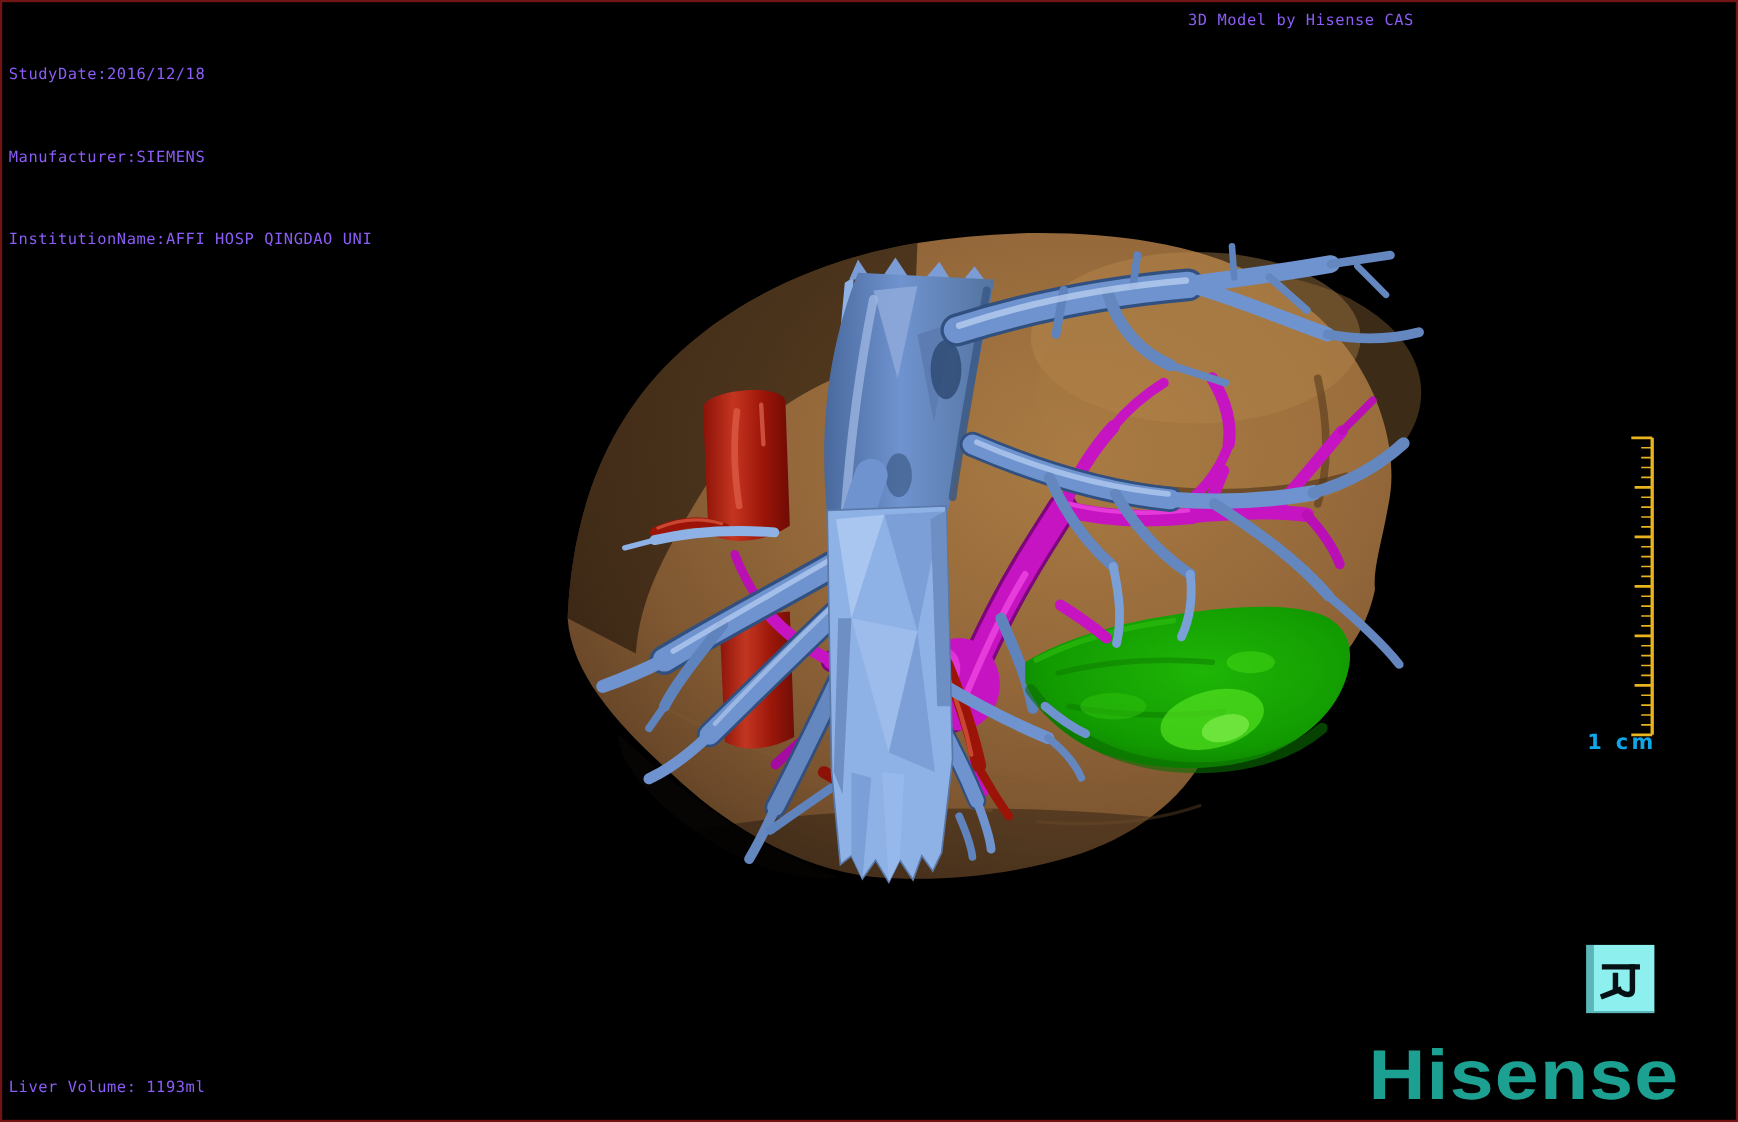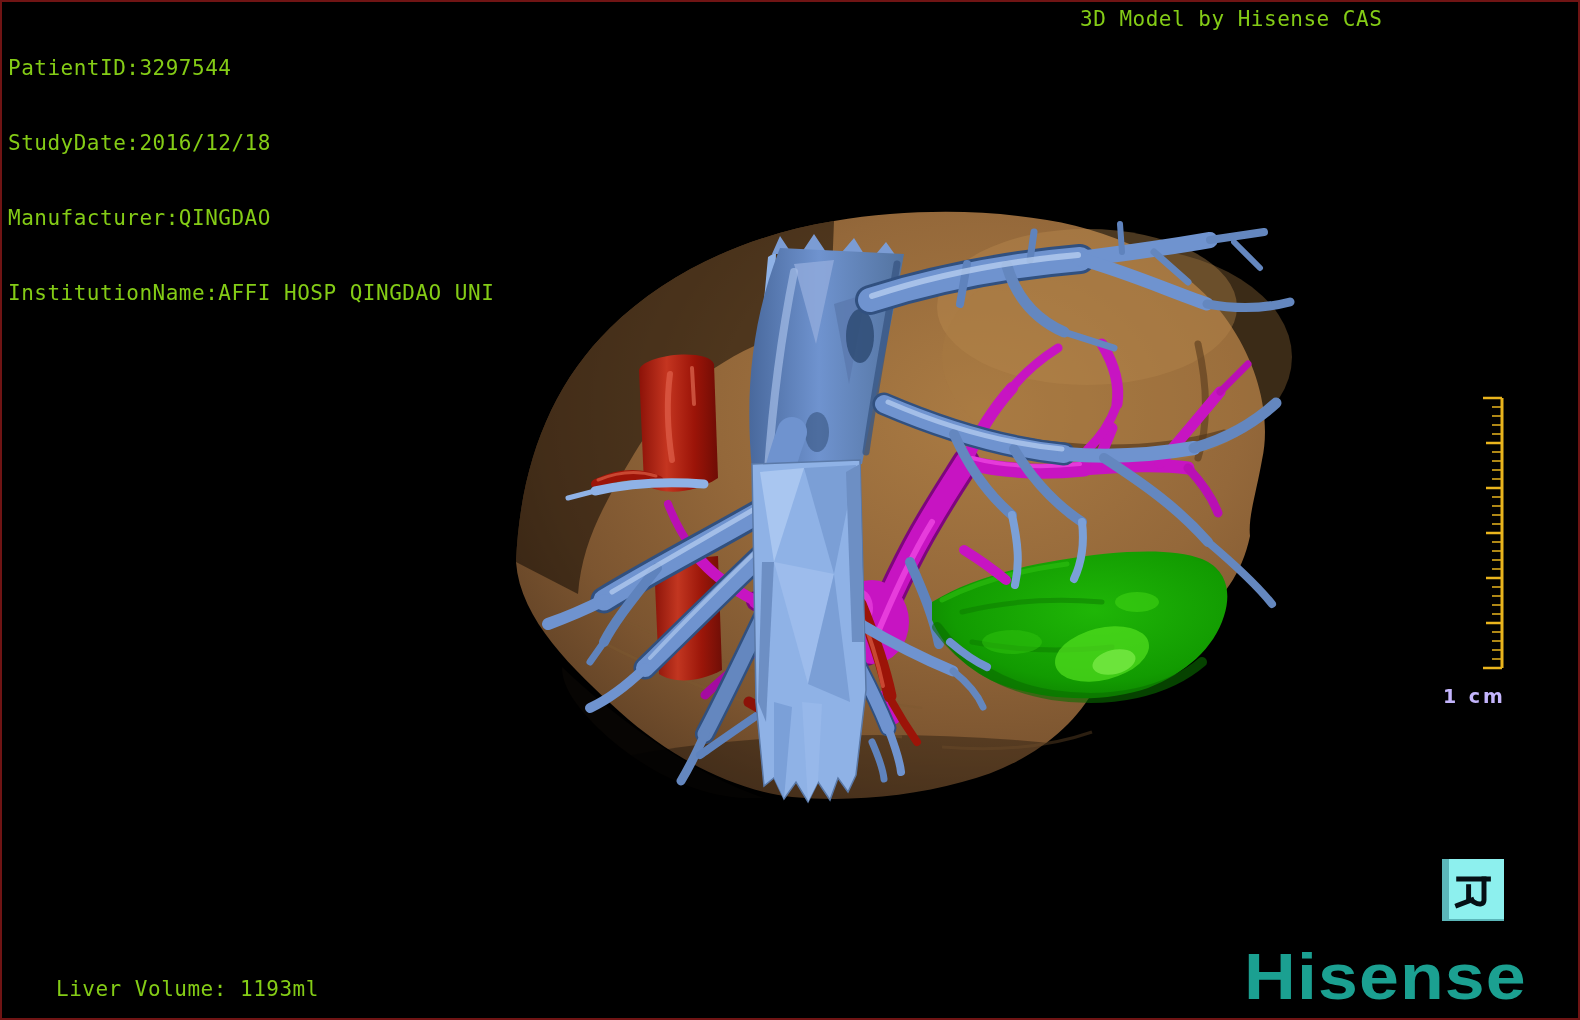--- a/index.html
+++ b/index.html
@@ -4,28 +4,28 @@
 <style>
   html,body{margin:0;padding:0;background:#000;}
   .frame{
     position:relative;width:1580px;height:1020px;background:#000;
     border:2px solid #701414;box-sizing:border-box;overflow:hidden;
     font-family:"DejaVu Sans Mono",monospace;
   }
   .viewport{position:absolute;left:0;top:0;width:100%;height:100%;}
   .viewport svg{position:absolute;left:0;top:0;}
   .overlay-text{
-    position:absolute;color:#84cc16;font-size:21px;line-height:25px;
+    position:absolute;color:#8b5cf6;font-size:14px;line-height:25px;
     letter-spacing:0.5px;white-space:pre;font-family:"DejaVu Sans Mono",monospace;
   }
   .patient-info{left:6px;top:4px;}
   .model-title{left:1078px;top:5px;}
-  .liver-volume{left:6px;top:975px;margin-left:48px;}
+  .liver-volume{left:6px;top:975px;}
   .scale-label{
-    position:absolute;left:1441px;top:683px;color:#c4b5fd;
+    position:absolute;left:1441px;top:662px;color:#0ea5e9;
     font-size:19px;font-weight:bold;letter-spacing:3px;
     font-family:"DejaVu Sans",sans-serif;
   }
   .orientation-marker{
     position:absolute;left:1440px;top:857px;width:62px;height:62px;
     background:#8df0ee;box-shadow:inset 7px -2px 0 rgba(30,110,120,.45);
     display:flex;align-items:center;justify-content:center;
   }
   .brand-logo{
     position:absolute;left:1242px;top:938px;color:#1ba091;
@@ -288,23 +288,22 @@
           <line x1="1500" y1="630" x2="1490" y2="630"></line>
             <line x1="1500" y1="639" x2="1490" y2="639"></line>
           <line x1="1500" y1="648" x2="1490" y2="648"></line>
             <line x1="1500" y1="657" x2="1490" y2="657"></line>
         </g>
       </g>
     </svg>
   </div>
 
   <div class="overlay-text patient-info">
-    <div>PatientID:3297544</div>
     <div>StudyDate:2016/12/18</div>
-    <div>Manufacturer:QINGDAO</div>
+    <div>Manufacturer:SIEMENS</div>
     <div>InstitutionName:AFFI HOSP QINGDAO UNI</div>
   </div>
 
   <div class="overlay-text model-title">3D Model by Hisense CAS</div>
 
   <div class="scale-label">1 cm</div>
 
   <div class="orientation-marker" title="">
     <svg width="44" height="44" viewBox="0 0 40 40">
       <g stroke="#051015" stroke-width="4.5" fill="none" stroke-linecap="square">

